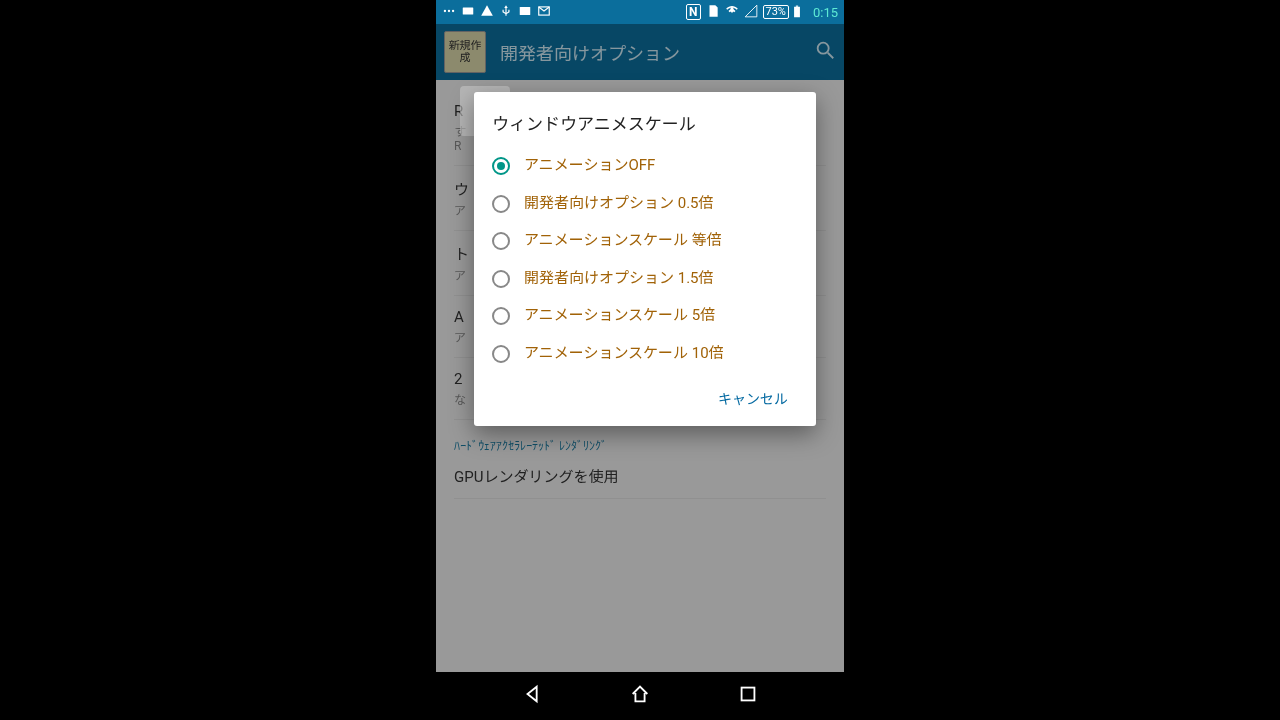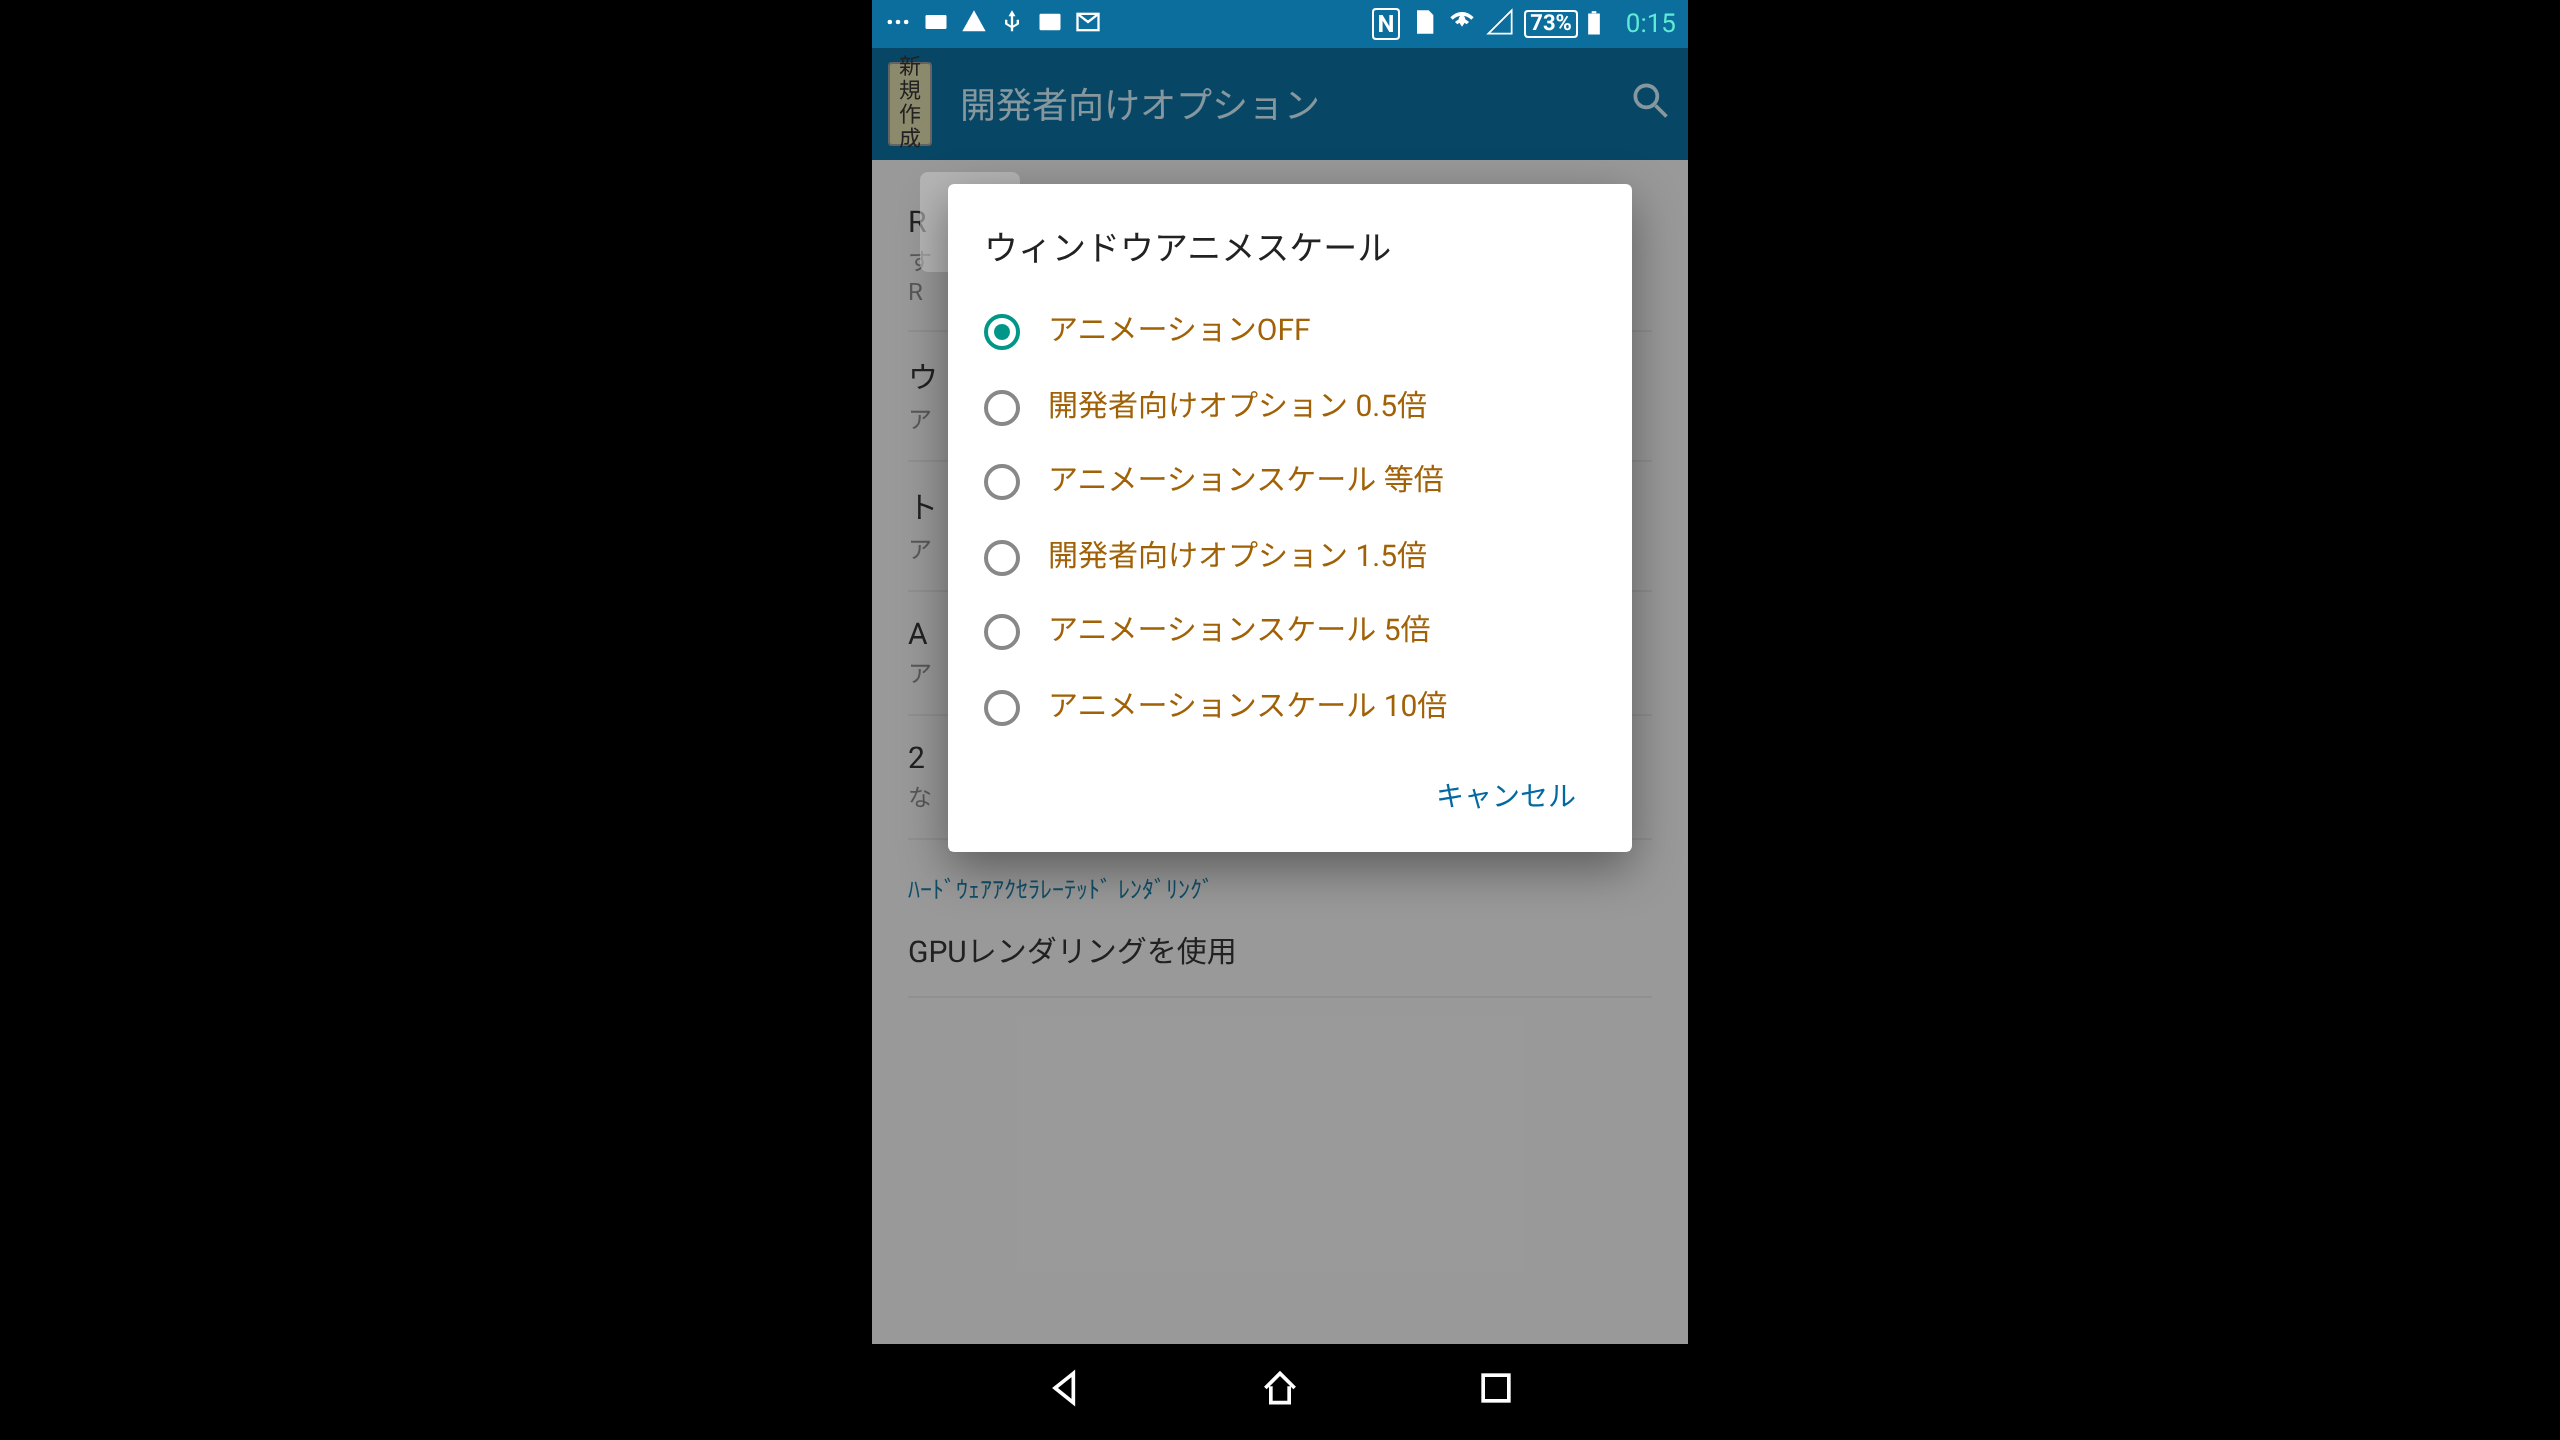--- a/index.html
+++ b/index.html
@@ -19,32 +19,32 @@
     color: #fff;
     display: flex;
     align-items: center;
     padding: 0 6px;
     font-size: 12px;
   }
   .status-left { display: flex; gap: 5px; align-items: center; }
   .status-right { margin-left: auto; display: flex; gap: 5px; align-items: center; }
   .status-bar svg { width: 14px; height: 14px; fill: #fff; }
   .battery-box { display: flex; align-items: center; gap: 1px; }
-  .battery-pct { font-size: 11px; color:#fff; border:1px solid #fff; border-radius:2px; padding:0 2px; line-height:12px;font-weight:bold;}
+  .battery-pct { font-size: 11px; color:#fff; border:1px solid #fff; border-radius:2px; padding:0 2px; line-height:12px;}
   .clock { font-size: 13px; color:#5eead4; margin-left:4px;}
   .app-bar {
     height: 56px;
     background: #0b6e9c;
     display: flex;
     align-items: center;
     padding: 0 8px;
     color: #cfe8f3;
   }
   .new-btn {
-    width: 22px; height: 42px;
+    width: 42px; height: 42px;
     background: #d8d5a8;
     border:1px solid #999;
     font-size: 11px; color:#333;
     display:flex; align-items:center; justify-content:center;
     text-align:center; line-height:1.1;
     border-radius:2px;
   }
   .app-title { margin-left: 14px; font-size: 18px; flex:1; }
   .search-ico svg { width:22px; height:22px; fill:#cfe8f3; }
   .bg-list {

